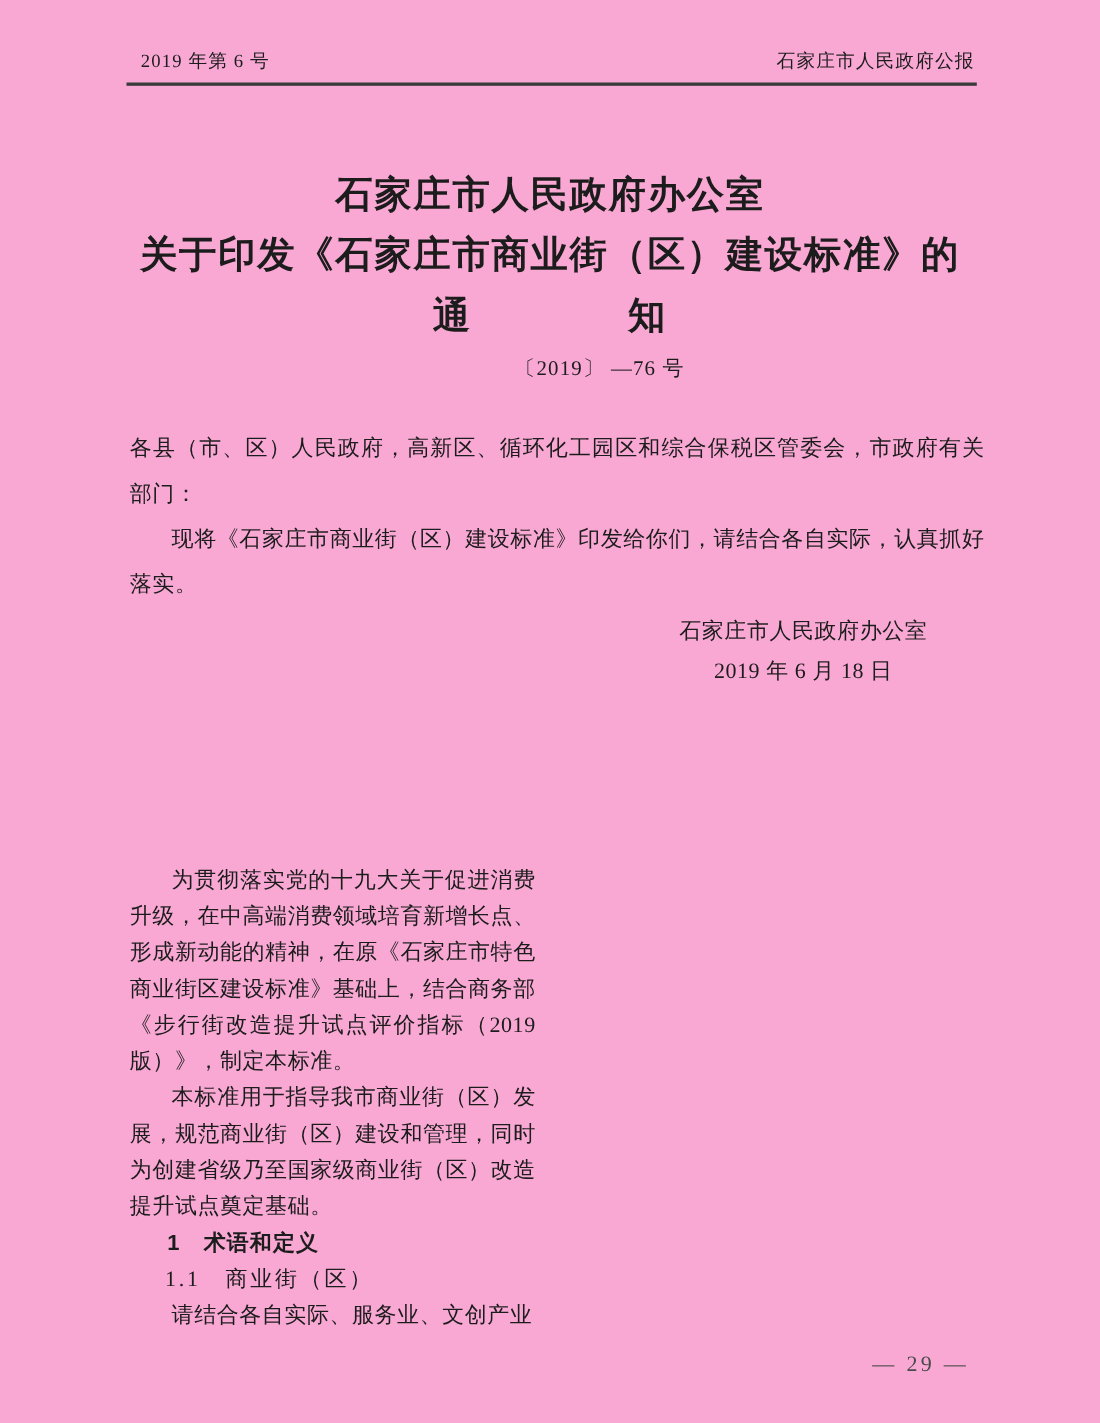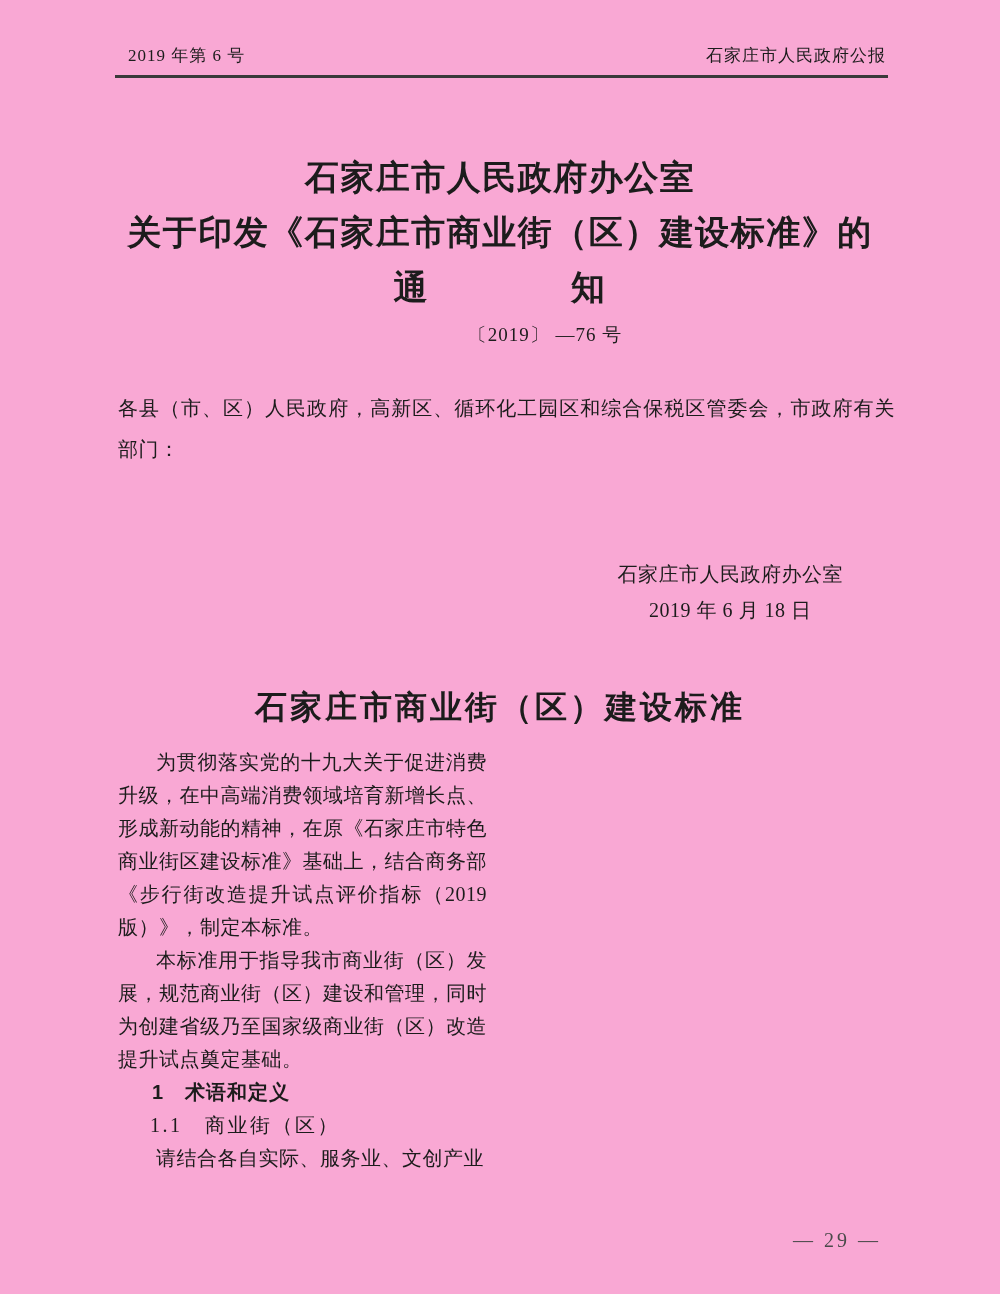--- a/index.html
+++ b/index.html
@@ -88,21 +88,21 @@
     top: 686px;
     left: 0;
     width: 1000px;
     text-align: center;
     font-size: 32px;
     font-weight: bold;
     letter-spacing: 3px;
   }
   .columns {
     position: absolute;
-    top: 746px;
+    top: 784px;
     left: 118px;
     display: flex;
     gap: 48px;
   }
   .col {
     width: 369px;
     font-size: 20px;
     line-height: 33px;
     letter-spacing: 0.5px;
     text-align: justify;
@@ -143,28 +143,28 @@
   <div class="notice-title">
     <div>石家庄市人民政府办公室</div>
     <div>关于印发《石家庄市商业街（区）建设标准》的</div>
     <div>通　　　　知</div>
   </div>
 
   <div class="doc-number">〔2019〕 —76 号</div>
 
   <div class="notice-body">
     <p class="no-indent">各县（市、区）人民政府，高新区、循环化工园区和综合保税区管委会，市政府有关部门：</p>
+    <p class="indent">现将《石家庄市商业街（区）建设标准》印发给你们，请结合各自实际，认真抓好落实。</p>
   </div>
 
   <div class="signature">
     <div>石家庄市人民政府办公室</div>
     <div>2019 年 6 月 18 日</div>
   </div>
 
-  <div class="standard-title">石家庄市商业街（区）建设标准</div>
 
   <div class="columns">
     <div class="col">
       <p class="indent">为贯彻落实党的十九大关于促进消费升级，在中高端消费领域培育新增长点、形成新动能的精神，在原《石家庄市特色商业街区建设标准》基础上，结合商务部《步行街改造提升试点评价指标（2019版）》，制定本标准。</p>
       <p class="indent">本标准用于指导我市商业街（区）发展，规范商业街（区）建设和管理，同时为创建省级乃至国家级商业街（区）改造提升试点奠定基础。</p>
       <p class="h-term">1　术语和定义</p>
       <p class="h-sub">1.1　商业街（区）</p>
       <p class="indent">请结合各自实际、服务业、文创产业</p>
     </div>
   </div>

